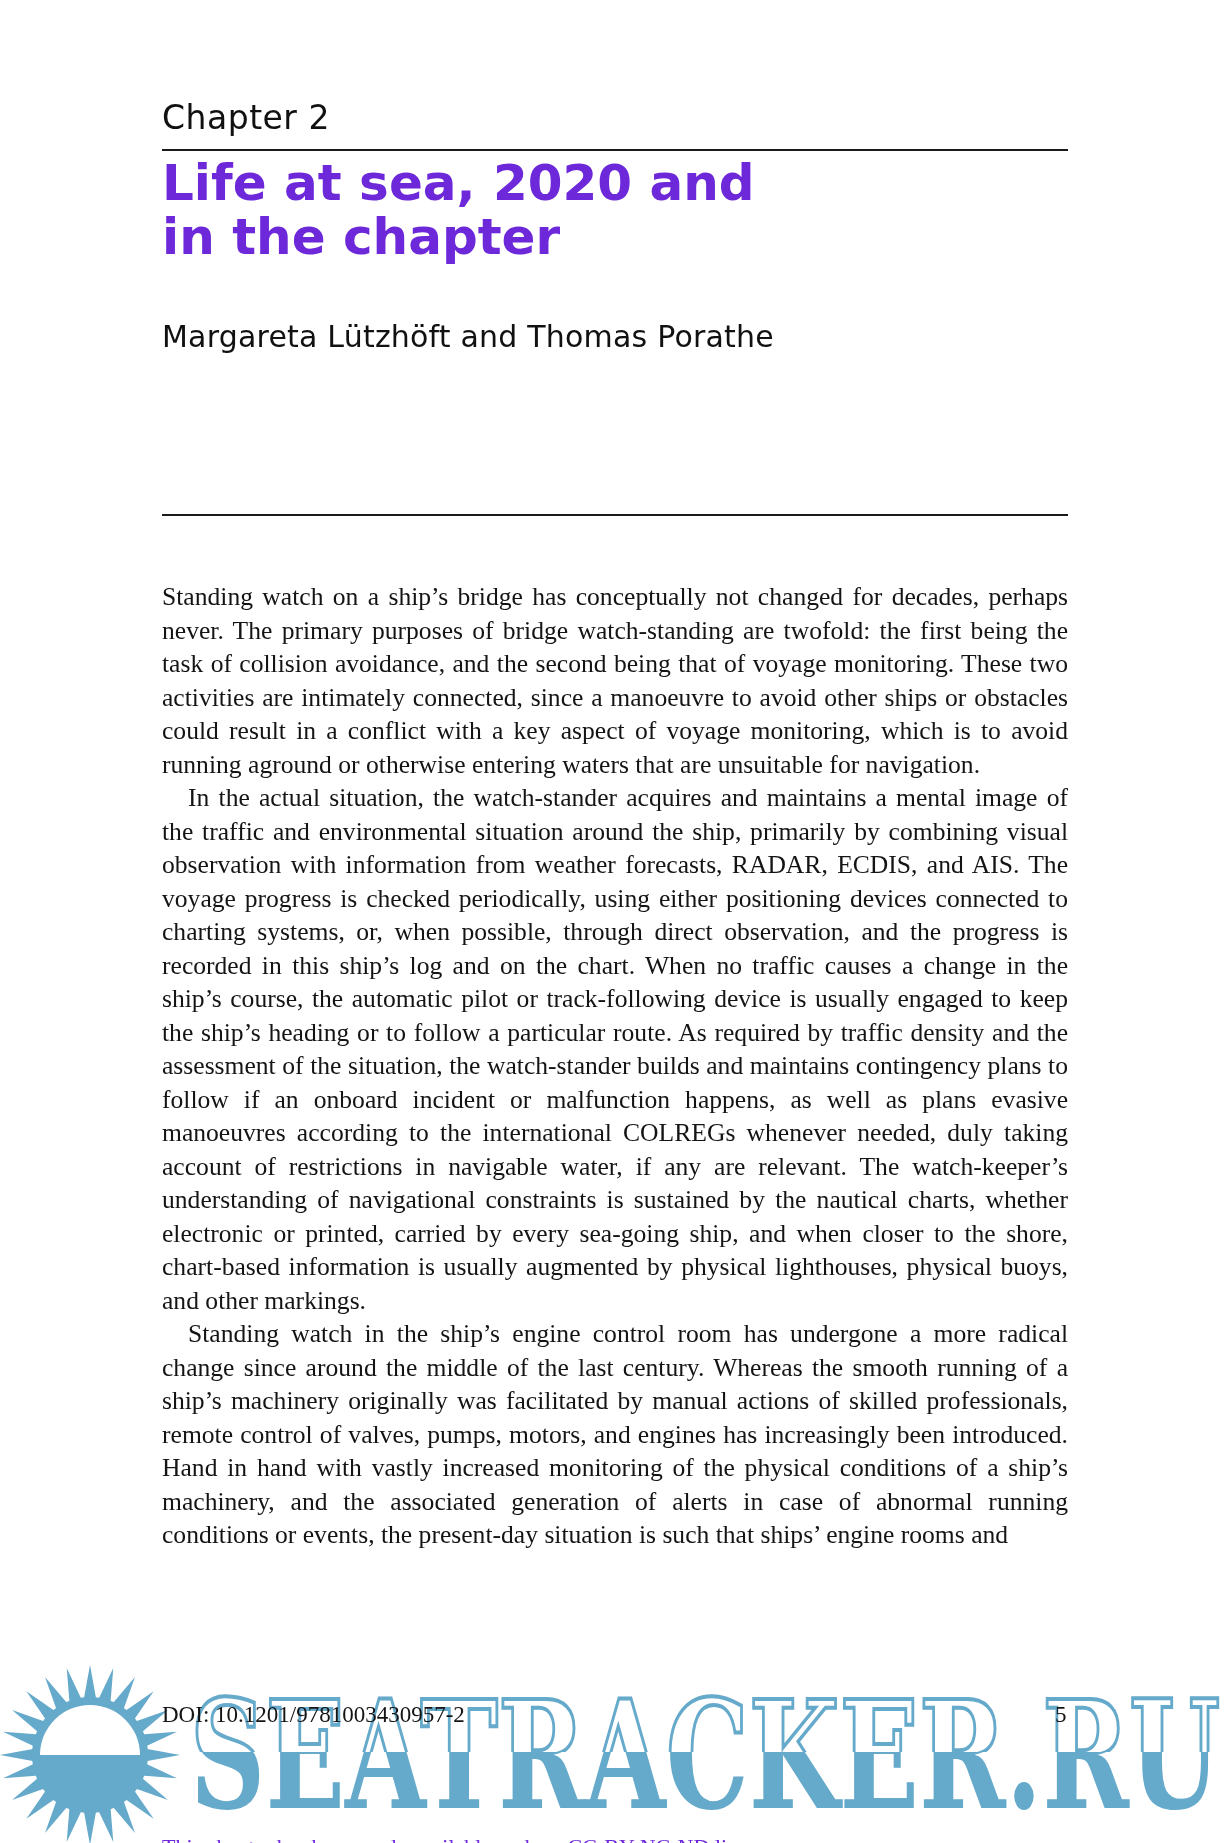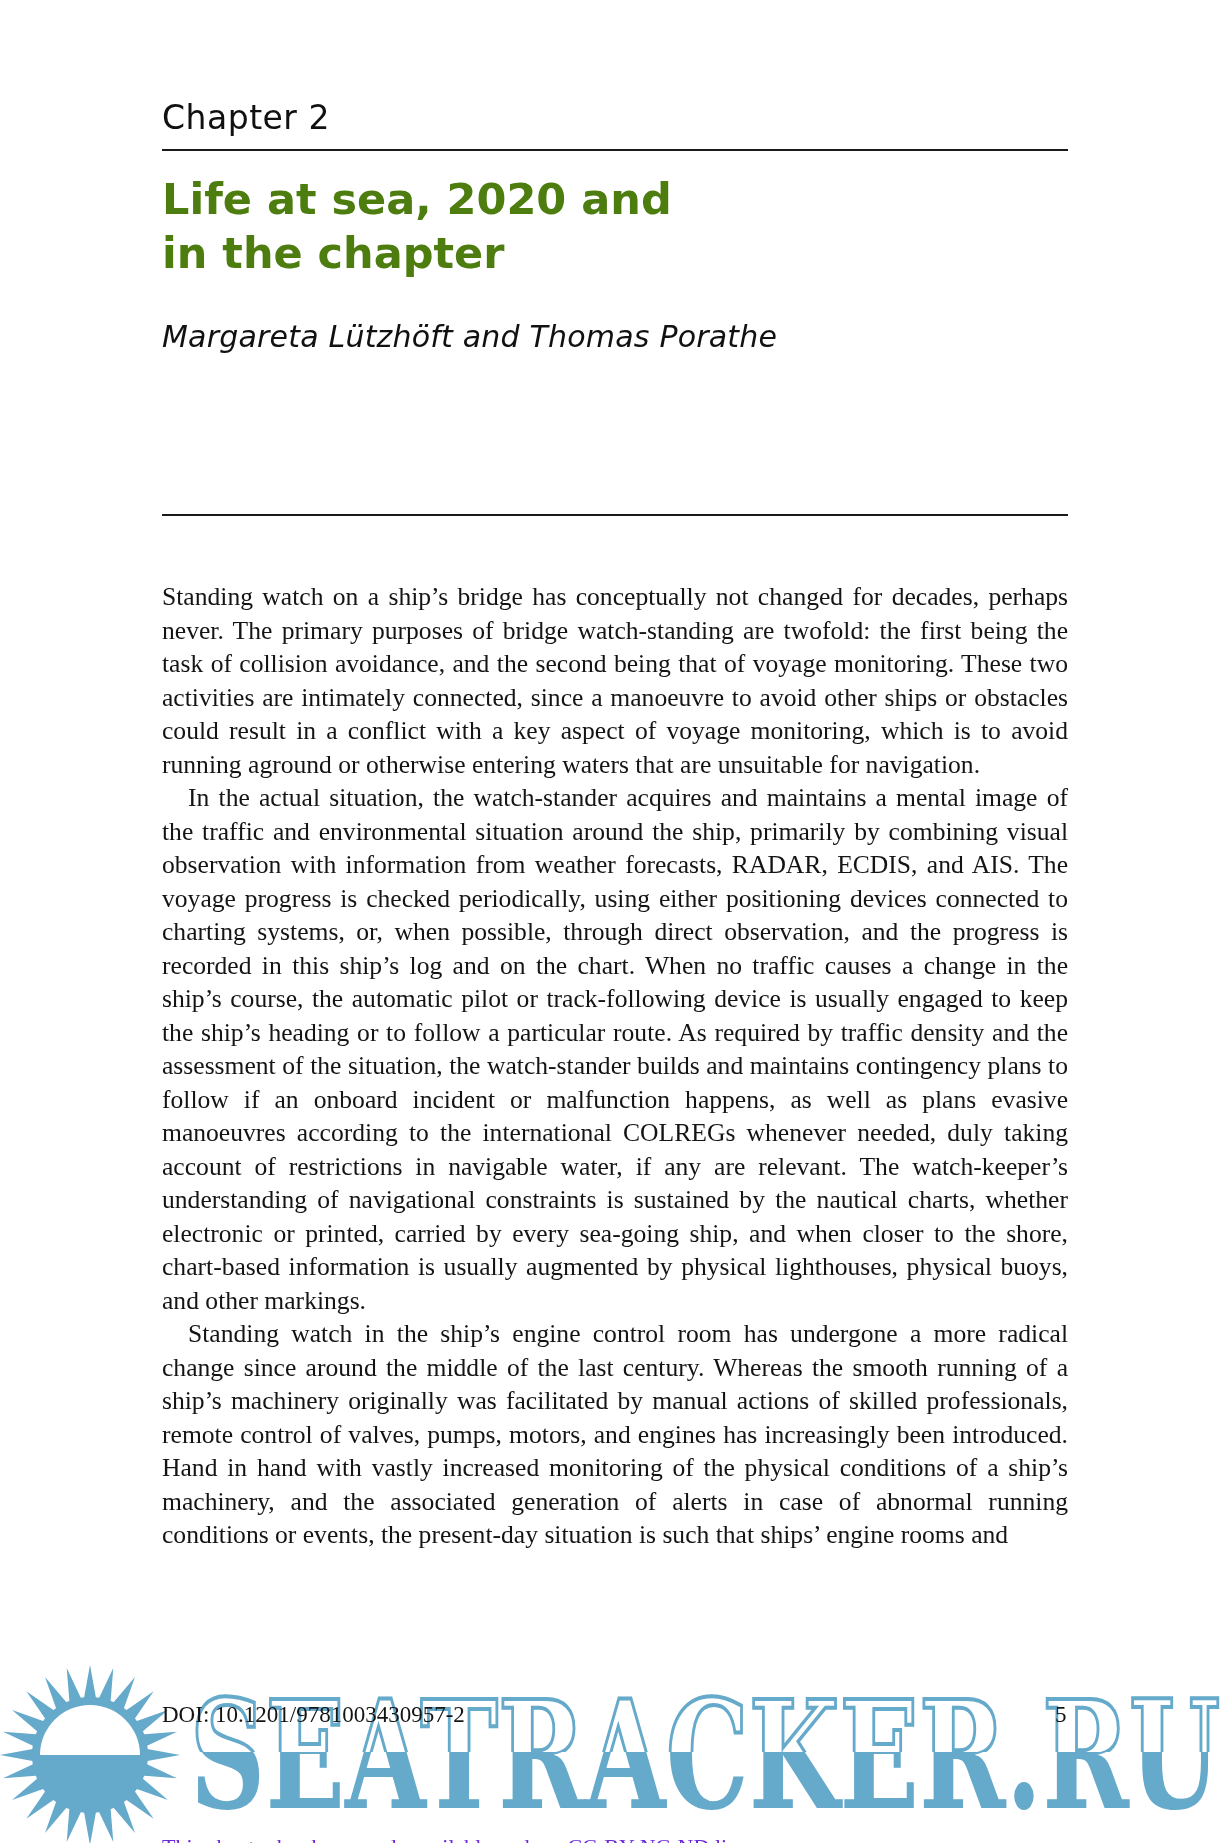--- a/index.html
+++ b/index.html
@@ -9,30 +9,30 @@
     .chapter-label {
       position: absolute; left: 162px; top: 98px;
       font-family: "DejaVu Sans", sans-serif; font-size: 33px; color: #111;
       letter-spacing: 0.5px;
     }
     .rule { position: absolute; left: 162px; width: 906px; height: 2px; background: #1a1a1a; }
     .rule.top { top: 149px; }
     .rule.bottom { top: 514px; }
 
     .chapter-title {
-      position: absolute; left: 162px; top: 172px;
+      position: absolute; left: 162px; top: 156px;
       font-family: "DejaVu Sans", sans-serif; font-weight: bold;
-      font-size: 43px; line-height: 54px; color: #4d7c0f;
+      font-size: 50px; line-height: 54px; color: #6d28d9;
       margin: 0;
     }
     .chapter-title span { display: block; }
 
     .authors {
       position: absolute; left: 162px; top: 319px;
-      font-family: "DejaVu Sans", sans-serif; font-style: italic;
+      font-family: "DejaVu Sans", sans-serif; 
       font-size: 30px; color: #111; letter-spacing: 0.2px;
     }
 
     .body-text {
       position: absolute; left: 162px; top: 580px; width: 906px;
       font-family: "Liberation Serif", serif; font-size: 25.6px; line-height: 33.5px;
       color: #141414; text-align: justify;
     }
     .body-text p { margin: 0; text-indent: 0; }
     .body-text p + p { text-indent: 26px; }

